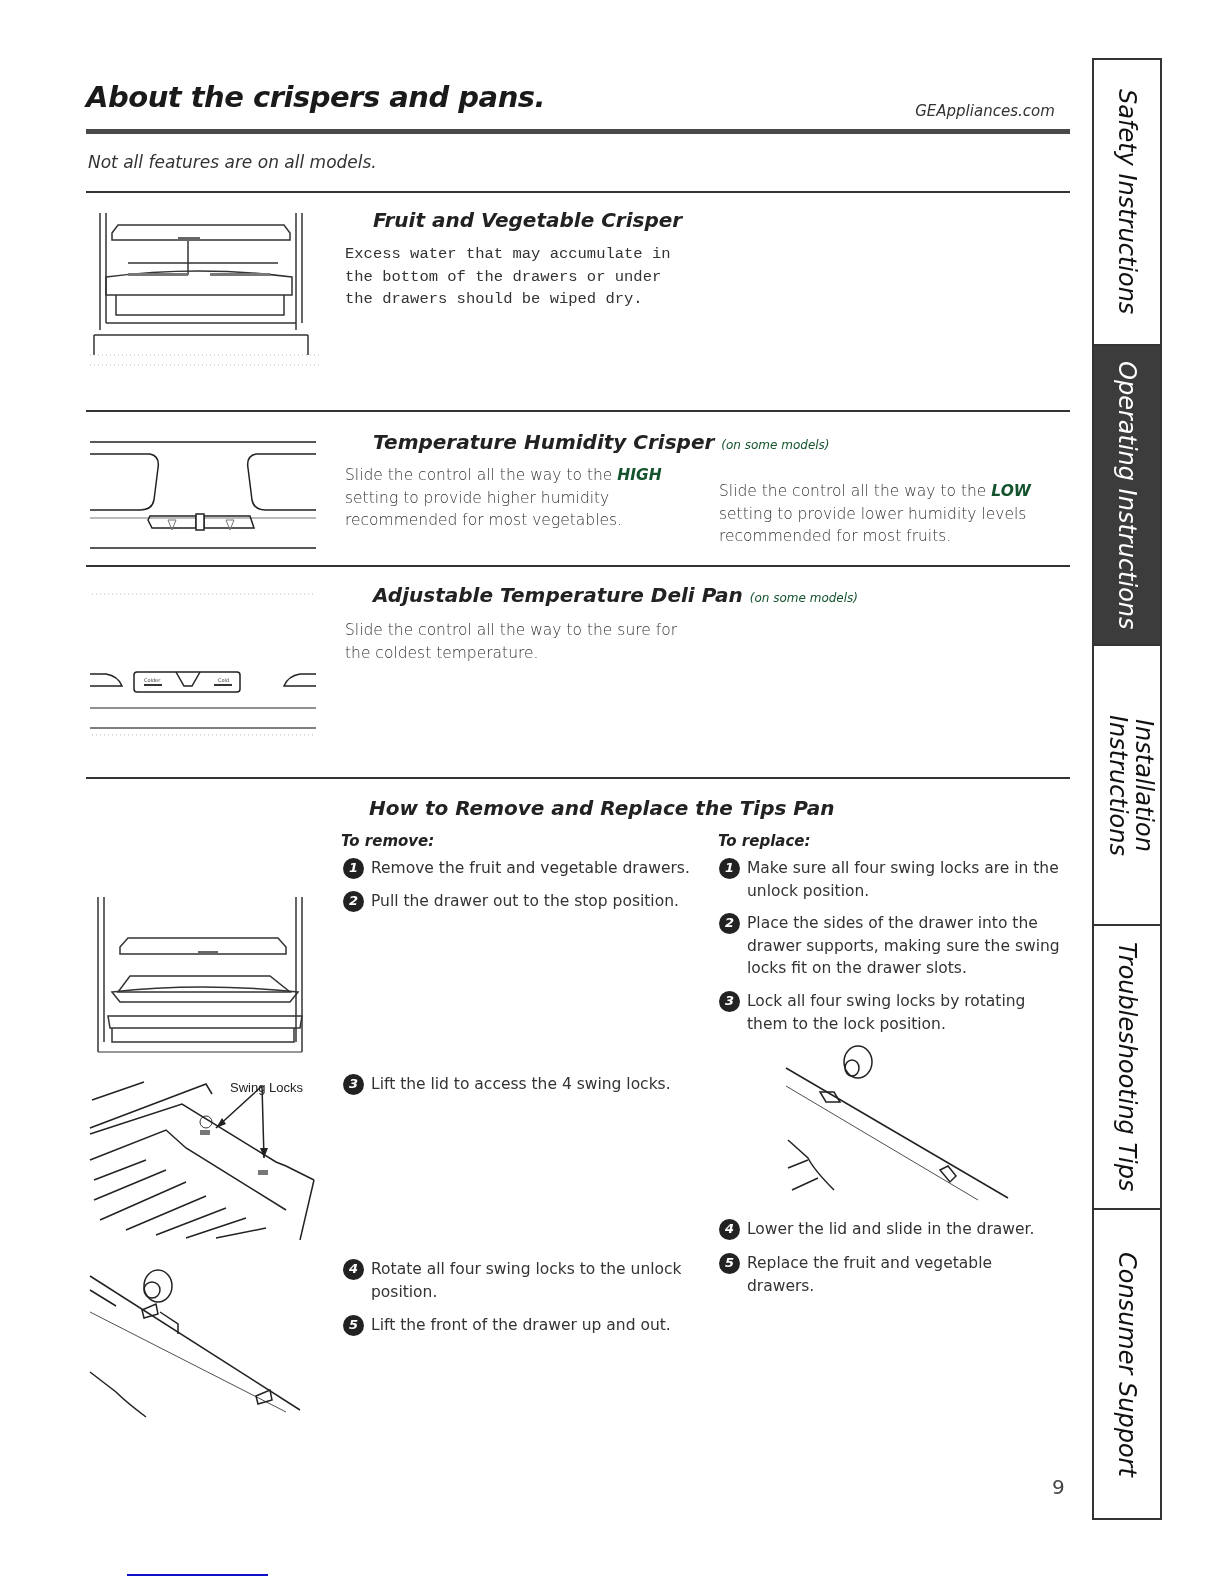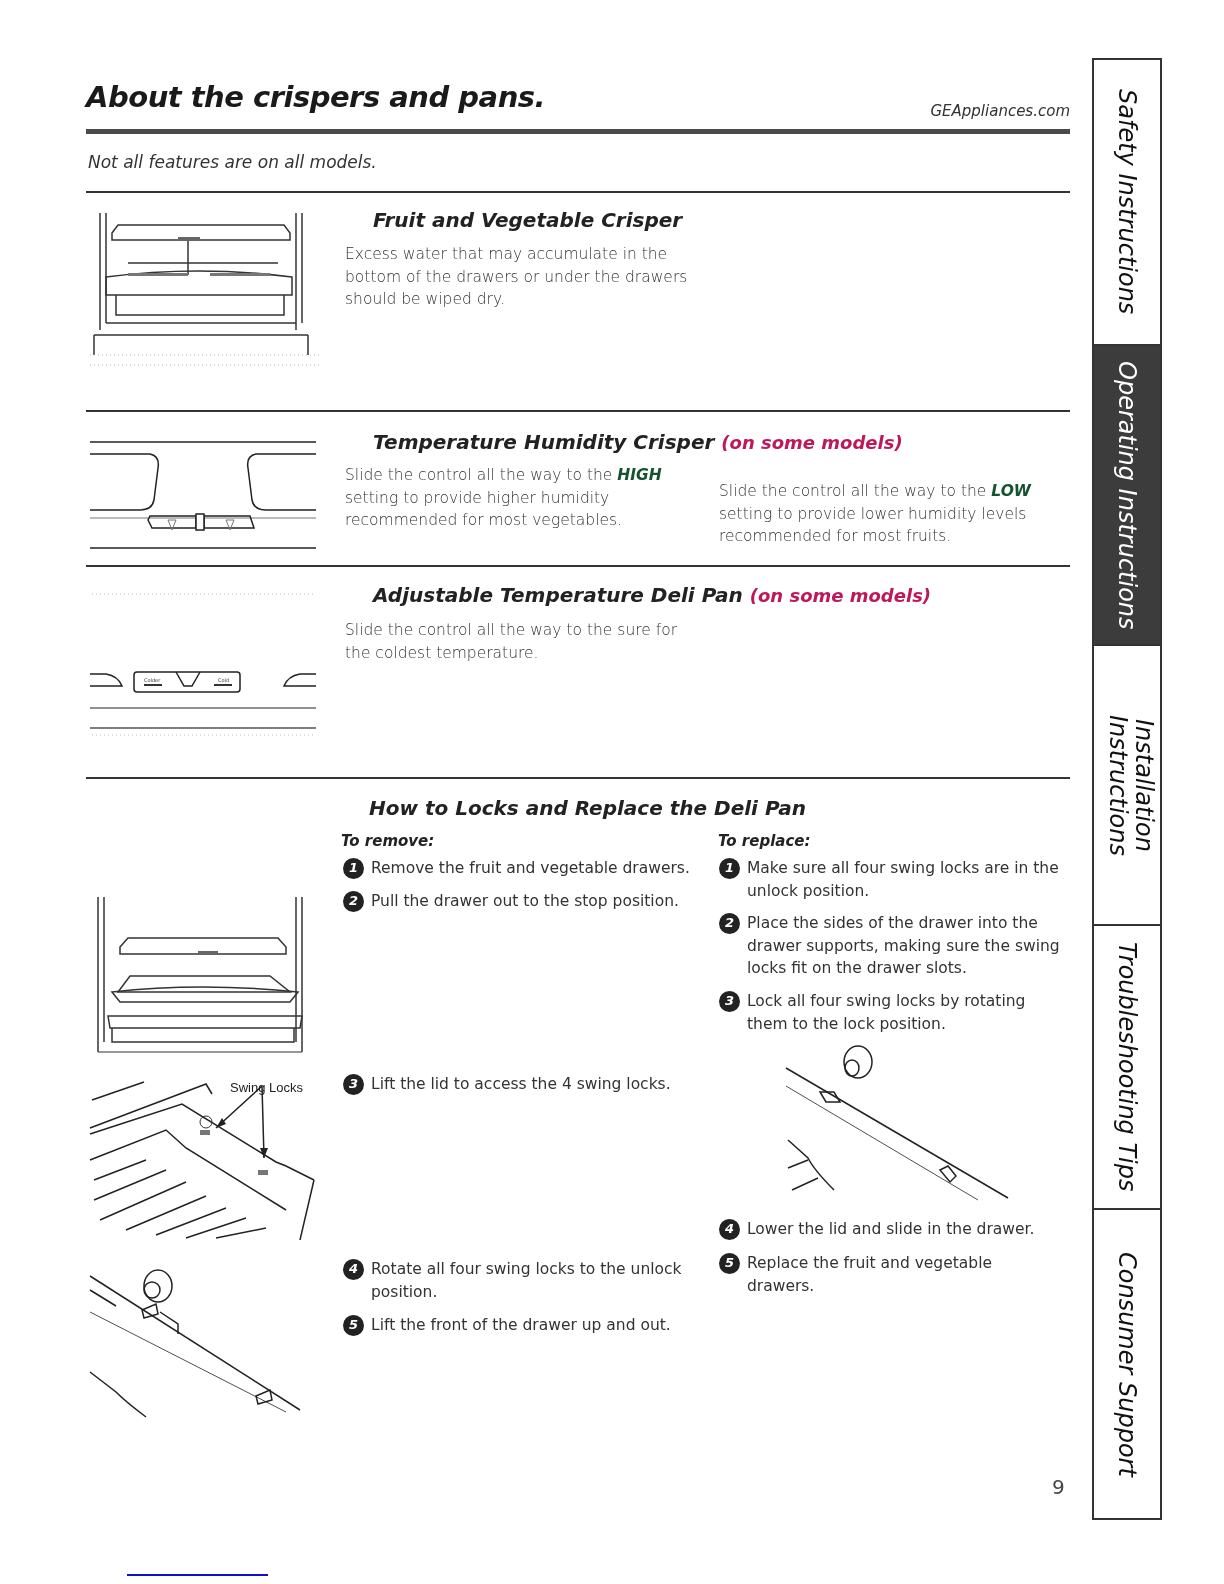--- a/index.html
+++ b/index.html
@@ -1,26 +1,26 @@
 <!DOCTYPE html>
 <html><head>
 <meta charset="utf-8">
 <style>
   html, body { margin:0; padding:0; background:#ffffff; }
   body { width:1224px; height:1584px; position:relative; overflow:hidden;
          font-family:"DejaVu Sans", sans-serif; color:#2a2a2a; }
   .abs { position:absolute; }
   .title { left:86px; top:80px; font-size:29px; font-style:italic; font-weight:bold;
            color:#1a1a1a; letter-spacing:-0.5px; font-family:"DejaVu Sans", sans-serif; }
-  .site { left:900px; top:102px; width:170px; text-align:right; font-size:15px; font-style:italic; color:#333; }
+  .site { left:900px; top:102px; width:170px; text-align:center; font-size:15px; font-style:italic; color:#333; }
   .title-rule { left:86px; top:129px; width:984px; height:5px; background:#4a4a4a; }
   .subtitle { left:88px; top:152px; font-size:17px; font-style:italic; color:#333; font-weight:300; }
   .rule { left:86px; width:984px; height:2px; background:#333; }
   .sec-head { font-size:20px; font-style:italic; font-weight:bold; color:#222;margin-left:28px; }
-  .sec-head .note { font-size:18px; font-weight:bold; color:#be185d; }
+  .sec-head .note { font-size:12px; font-weight:normal; color:#14532d; }
   .body-text { font-size:15.5px; line-height:22.5px; color:#333; font-weight:300; }
   .body-text b { font-style:italic; font-weight:bold; color:#14532d; }
   .sub-head { font-size:15px; font-style:italic; font-weight:bold; color:#222; }
   .step { display:flex; align-items:flex-start; font-size:15.5px; line-height:22.5px; color:#333; }
   .badge { flex:0 0 auto; width:21px; height:21px; border-radius:50%; background:#222; color:#fff;
            font-size:13px; font-weight:bold; font-style:italic; display:flex; align-items:center;
            justify-content:center; margin-right:7px; margin-top:1px; }
   .illus svg { display:block; }
   
   .side { left:1092px; top:58px; width:70px; height:1462px; border:2px solid #333; box-sizing:border-box; background:#fff; }
@@ -61,21 +61,21 @@
     <rect x="90" y="32" width="22" height="4" fill="#666"></rect>
     <rect x="40" y="68" width="60" height="3" fill="#777"></rect>
     <rect x="122" y="68" width="60" height="3" fill="#777"></rect>
     <g stroke="#bbb" stroke-dasharray="1 3">
       <line x1="2" y1="150" x2="232" y2="150"></line>
         <line x1="2" y1="160" x2="232" y2="160"></line>
     </g>
   </svg>
 </div>
 <div class="abs sec-head" style="left:345px; top:208px;">Fruit and Vegetable Crisper</div>
-<div class="abs body-text" style="left:345px; top:243px; width:350px;">Excess water that may accumulate in the bottom of the drawers or under the drawers should be wiped dry.</div>
+<div class="abs body-text" style="left:345px; top:243px; width:350px;font-family:Liberation Mono, monospace;">Excess water that may accumulate in the bottom of the drawers or under the drawers should be wiped dry.</div>
 
 <div class="abs rule" style="top:410px;"></div>
 
 <div class="abs illus" style="left:88px; top:440px;">
   <svg width="230" height="110" viewBox="0 0 230 110">
     <g fill="none" stroke="#222" stroke-width="1.5">
       <line x1="2" y1="2" x2="228" y2="2"></line>
       <path d="M2 14 L62 14 Q72 16 70 28 L66 60 Q64 70 52 70 L2 70"></path>
       <path d="M228 14 L168 14 Q158 16 160 28 L164 60 Q166 70 178 70 L228 70"></path>
       <line x1="2" y1="78" x2="228" y2="78" stroke="#777" stroke-width="1"></line>
@@ -122,21 +122,21 @@
   </svg>
 </div>
 <div class="abs sec-head" style="left:345px; top:583px;">
   <span>Adjustable Temperature Deli Pan</span>
   <span class="note">(on some models)</span>
 </div>
 <div class="abs body-text" style="left:345px; top:619px; width:355px;">Slide the control all the way to the sure for the coldest temperature.</div>
 
 <div class="abs rule" style="top:777px;"></div>
 
-<div class="abs sec-head" style="left:341px; top:796px; font-weight:600;">How to Locks and Replace the Deli Pan</div>
+<div class="abs sec-head" style="left:341px; top:796px; font-weight:600;">How to Remove and Replace the Tips Pan</div>
 <div class="abs sub-head" style="left:341px; top:832px;">To remove:</div>
 <div class="abs sub-head" style="left:718px; top:832px;">To replace:</div>
 
 <div class="abs step" style="left:343px; top:857px; width:360px;">
   <span class="badge">1</span>
   <span>Remove the fruit and vegetable drawers.</span>
 </div>
 <div class="abs step" style="left:343px; top:890px; width:360px;">
   <span class="badge">2</span>
   <span>Pull the drawer out to the stop position.</span>

